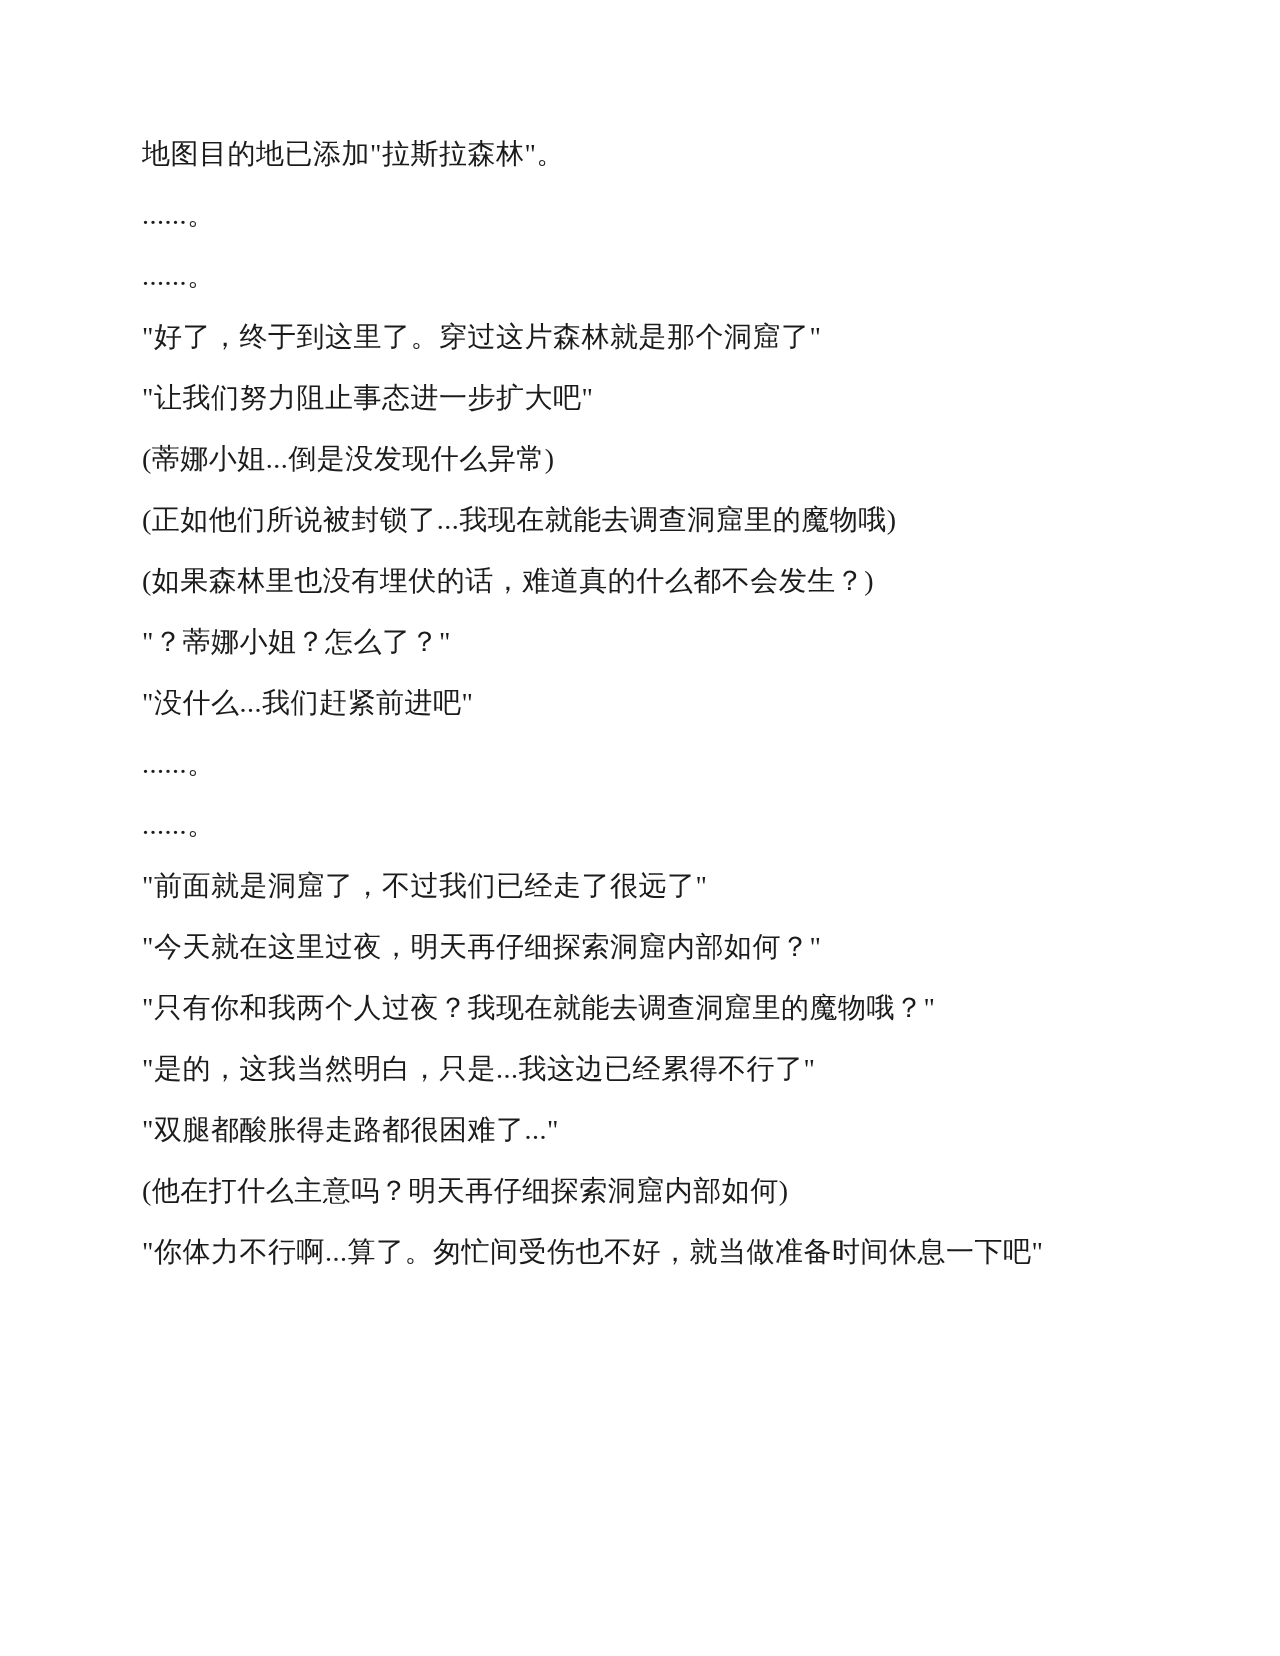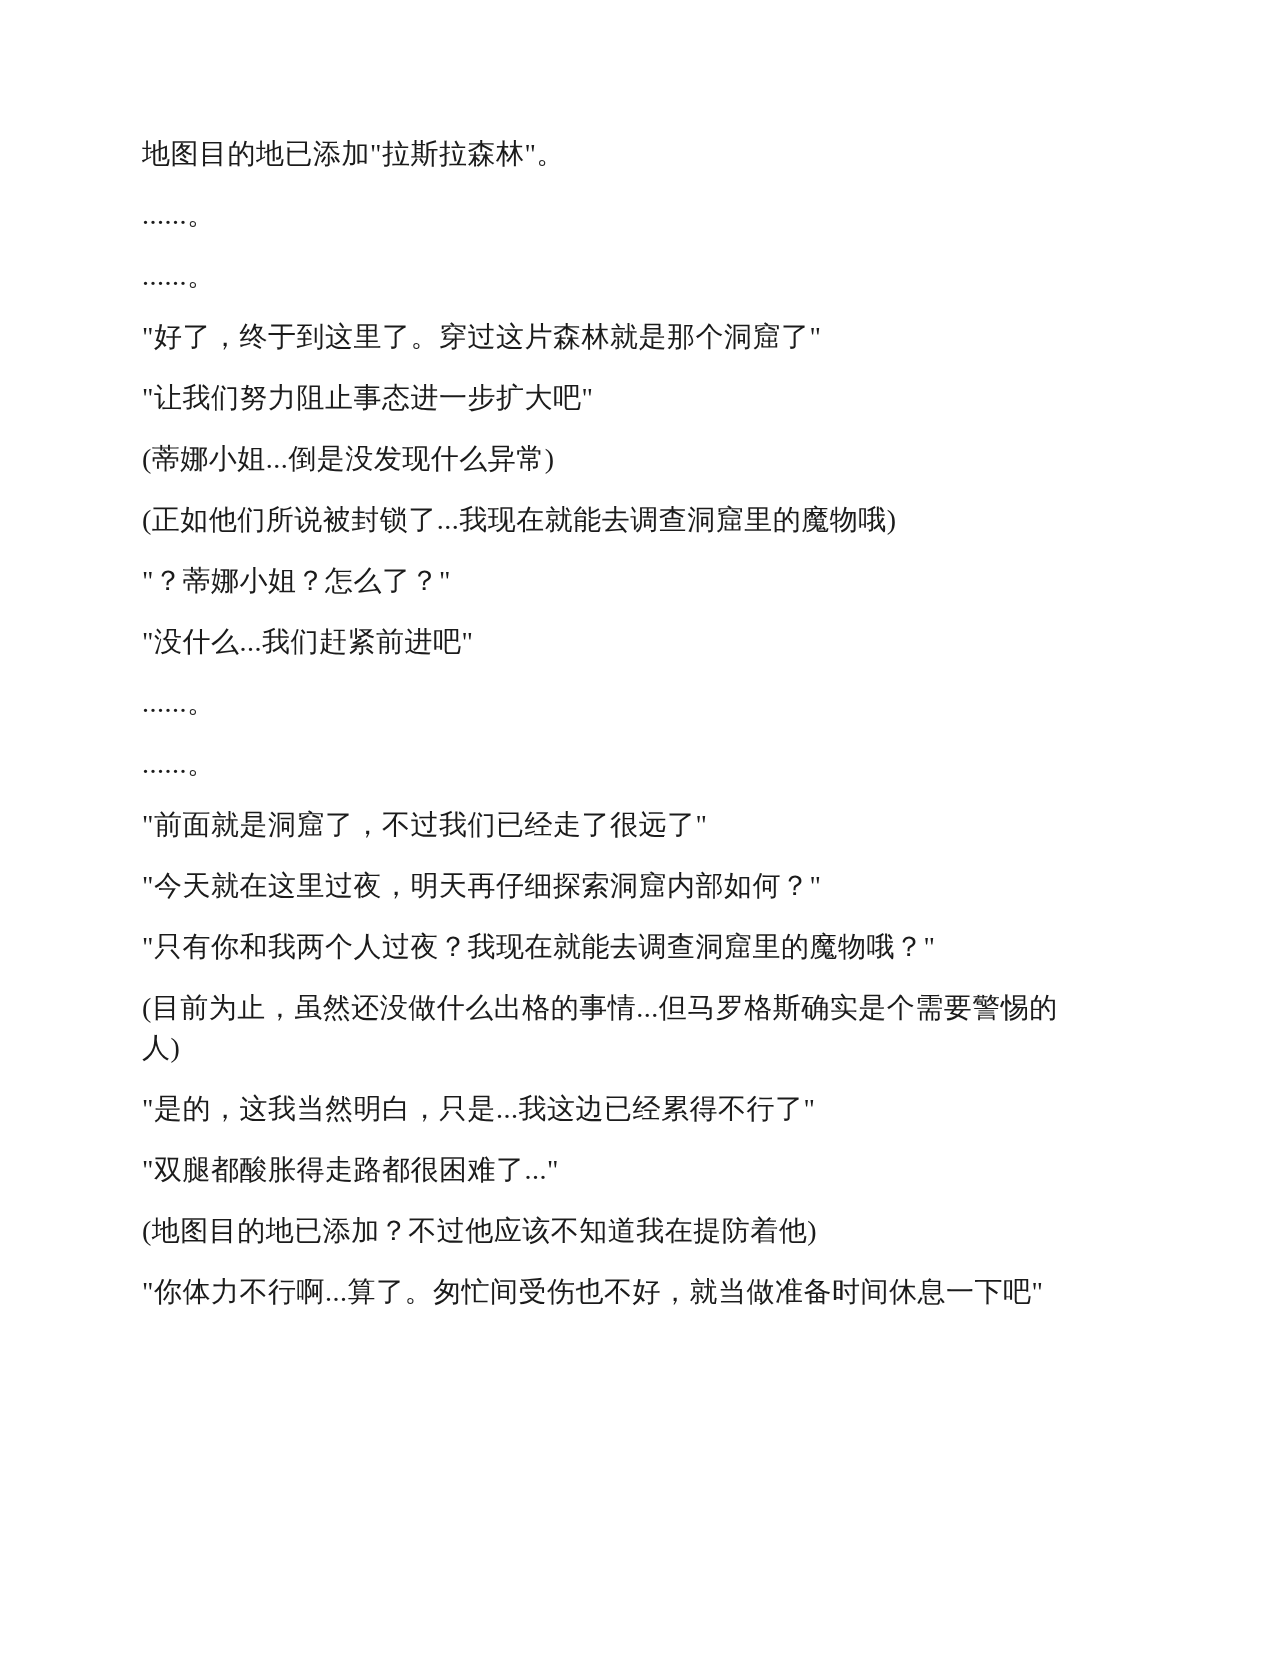--- a/index.html
+++ b/index.html
@@ -31,25 +31,25 @@
 <body>
 
 <div class="page">
   <p>地图目的地已添加"拉斯拉森林"。</p>
   <p>......。</p>
   <p>......。</p>
   <p>"好了，终于到这里了。穿过这片森林就是那个洞窟了"</p>
   <p>"让我们努力阻止事态进一步扩大吧"</p>
   <p>(蒂娜小姐...倒是没发现什么异常)</p>
   <p>(正如他们所说被封锁了...我现在就能去调查洞窟里的魔物哦)</p>
+  <p>(如果森林里也没有埋伏的话，难道真的什么都不会发生？)</p>
   <p>"？蒂娜小姐？怎么了？"</p>
   <p>"没什么...我们赶紧前进吧"</p>
   <p>......。</p>
   <p>......。</p>
   <p>"前面就是洞窟了，不过我们已经走了很远了"</p>
   <p>"今天就在这里过夜，明天再仔细探索洞窟内部如何？"</p>
   <p>"只有你和我两个人过夜？我现在就能去调查洞窟里的魔物哦？"</p>
-  <p>(目前为止，虽然还没做什么出格的事情...但马罗格斯确实是个需要警惕的人)</p>
   <p>"是的，这我当然明白，只是...我这边已经累得不行了"</p>
   <p>"双腿都酸胀得走路都很困难了..."</p>
-  <p>(地图目的地已添加？不过他应该不知道我在提防着他)</p>
+  <p>(他在打什么主意吗？明天再仔细探索洞窟内部如何)</p>
   <p>"你体力不行啊...算了。匆忙间受伤也不好，就当做准备时间休息一下吧"</p>
 </div>
 
 </body></html>

